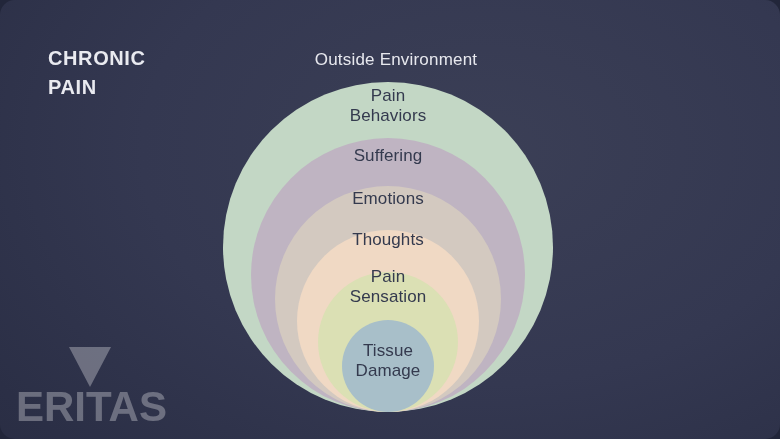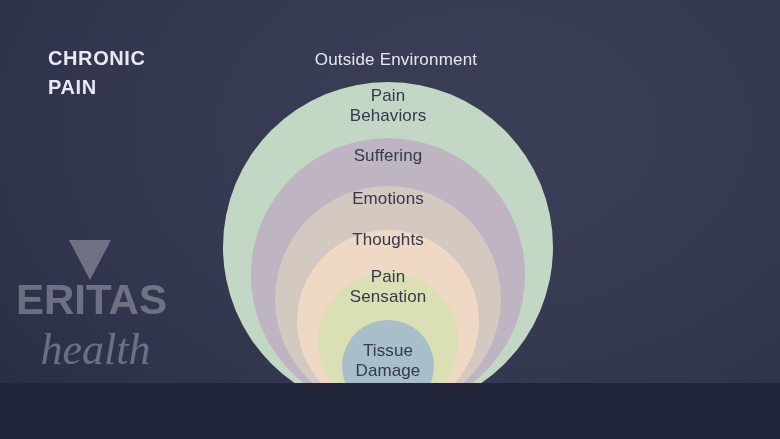--- a/index.html
+++ b/index.html
@@ -4,25 +4,26 @@
 <title>Chronic Pain Model</title>
 <style>
   html, body {
     margin: 0;
     padding: 0;
     background: #22263a;
   }
   #stage {
     position: relative;
     width: 780px;
-    height: 383px;
+    height: 439px;
     overflow: hidden;
     font-family: "Liberation Sans", sans-serif;
     background:
       radial-gradient(ellipse 900px 620px at 62% 34%, #3b3f56 0%, #343851 38%, #2b2f46 66%, #23273a 100%);
+    border-radius: 15px;
   }
 
   
   #title {
     position: absolute;
     left: 48px;
     top: 44px;
     width: 200px;
     color: #e9eaf0;
     font-size: 20px;
@@ -145,16 +146,15 @@
       <div class="ring-label" style="top: 267px; left: -2px;">Pain
 Sensation</div>
       <div class="ring" style="width: 92px; height: 92px; left: 342px; top: 320px; background: rgb(168, 191, 201);"></div>
       <div class="ring-label" style="top: 341px; left: -2px;">Tissue
 Damage</div>
     </div>
 
   <div id="watermark">
     <span class="wm-v"></span>
       <span class="wm-veritas">ERITAS</span>
-    <span class="wm-health">health</span>
   </div>
 
 </div>
 
 </body></html>

